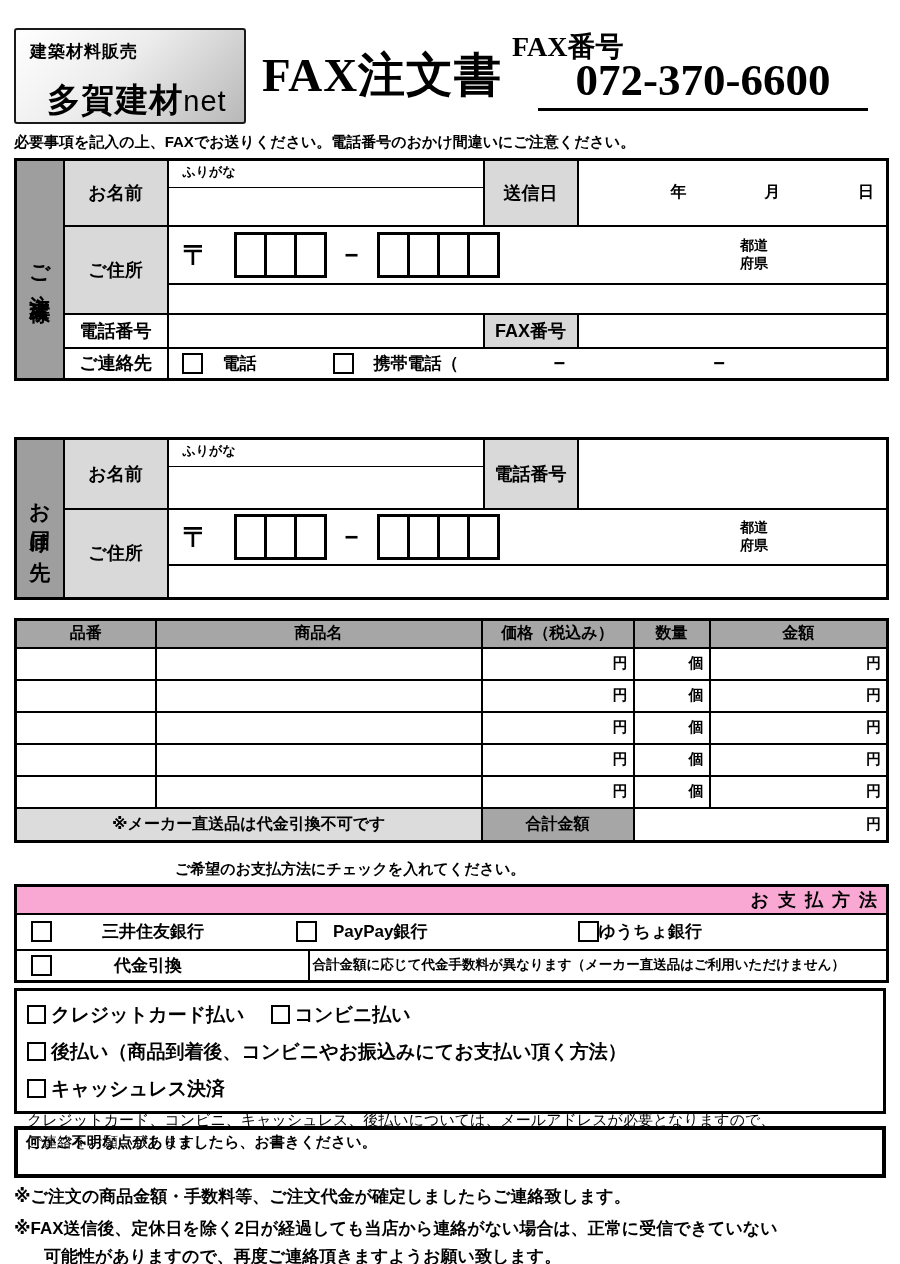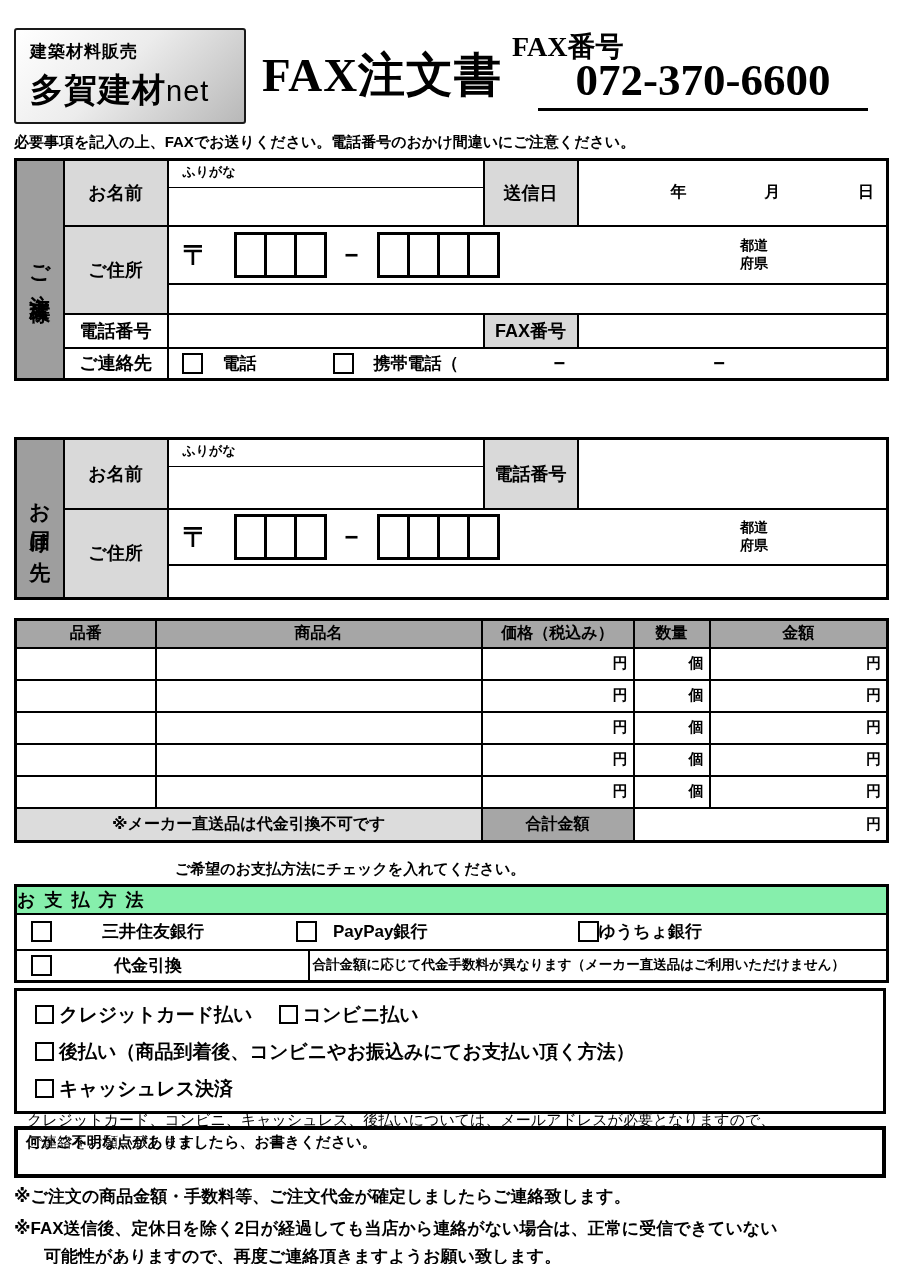--- a/index.html
+++ b/index.html
@@ -5,21 +5,21 @@
   html,body{margin:0;padding:0;background:#fff;}
   body{font-family:"Liberation Sans","DejaVu Sans",sans-serif;color:#000;}
   .page{position:relative;width:900px;height:1264px;background:#fff;overflow:hidden;}
 
   
   .logo-box{position:absolute;left:14px;top:28px;width:232px;height:96px;
     border:2px solid #1a1a1a;border-radius:3px;
     background:linear-gradient(135deg,#ffffff 0%,#ececec 45%,#b8b8b8 100%);
     padding:10px 0 0 14px;box-sizing:border-box;}
   .logo-line1{font-size:17px;font-weight:bold;letter-spacing:1px;}
-  .logo-line2{font-size:33px;font-weight:bold;margin-top:5px;letter-spacing:1px;}
+  .logo-line2{font-size:33px;font-weight:bold;margin-top:15px;letter-spacing:1px;text-align:center;}
   .logo-net{font-size:29px;font-weight:normal;}
   .doc-title{position:absolute;left:262px;top:44px;font-family:"Liberation Serif","DejaVu Serif",serif;
     font-size:47px;font-weight:bold;letter-spacing:1px;}
   .fax-label{position:absolute;left:512px;top:28px;font-family:"Liberation Serif","DejaVu Serif",serif;
     font-size:28px;font-weight:bold;}
   .fax-number{position:absolute;left:538px;top:54px;width:330px;text-align:center;
     font-family:"Liberation Serif","DejaVu Serif",serif;font-size:45px;font-weight:bold;
     border-bottom:3px solid #000;padding-bottom:2px;}
   .instruction{position:absolute;left:14px;top:133px;font-size:15px;font-weight:bold;text-align:center;}
 
@@ -51,29 +51,29 @@
   
   .note{position:absolute;font-size:15px;font-weight:bold;}
 
   
   .phead td{background:#a6a6a6;font-size:16px;font-weight:bold;text-align:center;}
   .unit{font-size:15px;font-weight:bold;text-align:right;padding-right:5px;}
   .pfoot-note{background:#dcdcdc;font-size:16px;font-weight:bold;text-align:center;}
   .pfoot-total{background:#a6a6a6;font-size:16px;font-weight:bold;text-align:center;}
 
   
-  .pay-title{background:#86efac;font-size:18px;font-weight:bold;text-align:left;letter-spacing:9px;}
+  .pay-title{background:#f9a8d4;font-size:18px;font-weight:bold;text-align:right;letter-spacing:9px;}
   .bank-row-wrap{display:flex;align-items:center;font-size:17px;font-weight:bold;}
   .cod-wrap{display:flex;align-items:center;font-size:17px;font-weight:bold;}
   .cod-note{font-size:13.5px;font-weight:bold;padding:2px 3px;}
 
   
   .credit-box{position:absolute;left:14px;top:988px;width:872px;height:126px;border:3px solid #000;
     box-sizing:border-box;padding:5px 10px 0 10px;}
-  .credit-line{font-size:19px;font-weight:bold;line-height:37px;display:flex;align-items:center;margin-left:8px;}
+  .credit-line{font-size:19px;font-weight:bold;line-height:37px;display:flex;align-items:center;}
   .credit-line .cb{width:15px;height:15px;margin-right:5px;}
   .credit-gap{width:26px;}
   .email-note{font-size:15px;font-weight:normal;line-height:22px;margin-top:2px;}
 
   
   .comment-box{position:absolute;left:14px;top:1126px;width:872px;height:52px;border:4px solid #000;
     box-sizing:border-box;padding:3px 8px;font-size:15px;font-weight:bold;}
   .footnotes{position:absolute;left:14px;top:1185px;width:872px;}
   .fn{font-size:17px;font-weight:bold;margin-bottom:9px;}
   .fn-indent{padding-left:30px;margin-top:-4px;}

